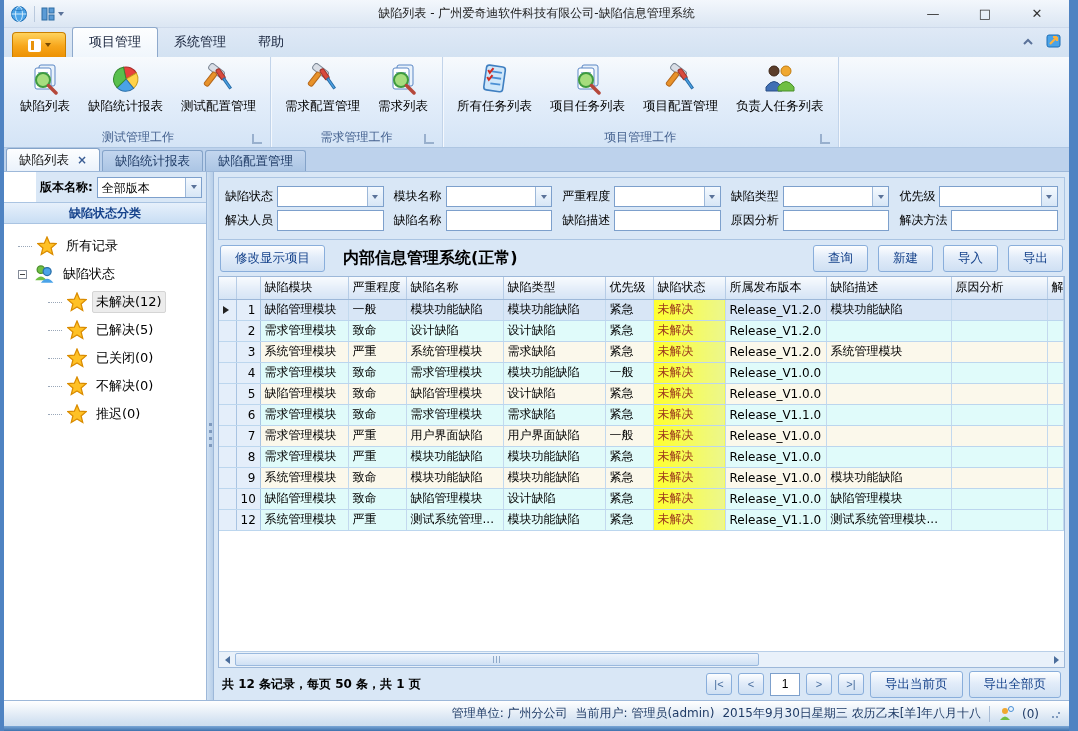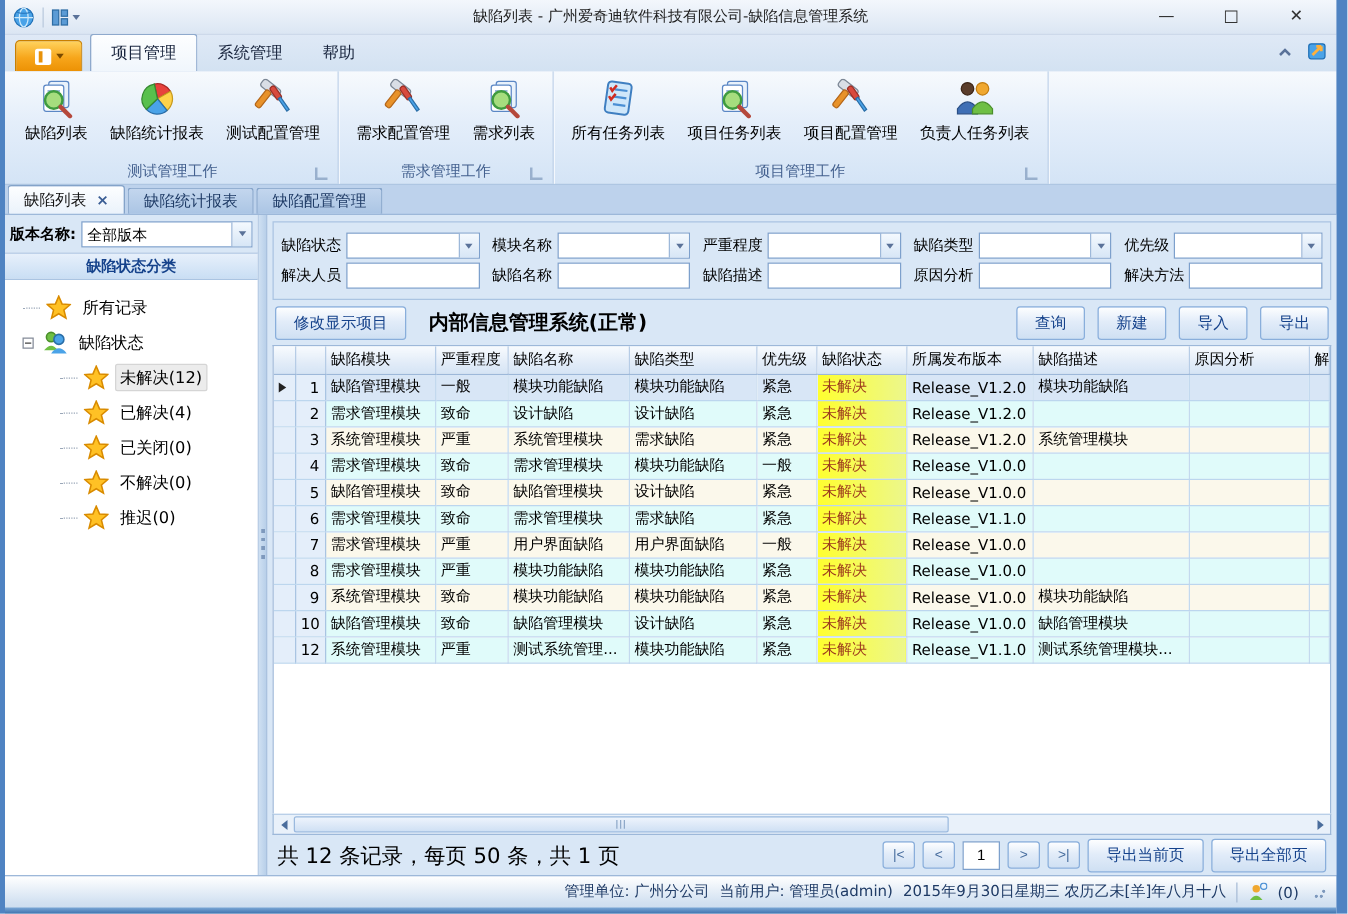--- a/index.html
+++ b/index.html
@@ -42,21 +42,21 @@
   
   .doctabs { height:24px; background:#bdd2ec; display:flex; align-items:flex-end; gap:2px; padding-left:2px; flex:0 0 auto; border-bottom:1px solid #9db8d9;}
   .dtab { height:21px; padding:3px 12px; background:linear-gradient(#c3d6ee,#abc5e4); border:1px solid #84a3c9; border-bottom:none; border-radius:3px 3px 0 0; color:#1f3b66; display:flex; gap:8px; align-items:center; font-size:12.5px;}
   .dtab.active { height:23px; background:linear-gradient(#fdfeff,#eaf2fb); color:#111; }
   .dtab .close { color:#3a5d94; font-weight:bold; font-size:12px; }
 
   
   .main { flex:1; display:flex; background:#d9e7f6; min-height:0;}
 
   .left-panel { width:203px; display:flex; flex-direction:column; border-right:1px solid #9db8d9; background:#fff; }
-  .version-row { height:30px; background:#d9e7f6; display:flex; align-items:center; gap:4px; padding:0 4px; flex:0 0 auto;}
+  .version-row { height:30px; background:#d9e7f6; display:flex; align-items:center; gap:4px; padding:0 4px; flex:0 0 auto;margin-left:32px;}
   .version-row label { font-weight:bold; white-space:nowrap;}
   .combo { flex:1; height:21px; background:#fff; border:1px solid #7da0cc; display:flex; }
   .combo .val { flex:1; padding:2px 4px; overflow:hidden; white-space:nowrap;}
   .combo .arrow { width:16px; background:linear-gradient(#f4f9fe,#d7e6f6); border-left:1px solid #9db8d9; display:flex; align-items:center; justify-content:center;}
   .tree-header { height:22px; background:linear-gradient(#e7f0fb,#c9def4); border-top:1px solid #aac4e2; border-bottom:1px solid #aac4e2; color:#15428b; font-weight:bold; text-align:center; line-height:21px; flex:0 0 auto;}
   .tree { flex:1; background:#fff; padding:8px 0 0 14px; overflow:hidden;}
   .tree-item { display:flex; align-items:center; gap:5px; height:28px; white-space:nowrap; font-size:13px;}
   .tree-item .branch { width:14px; border-top:1px dotted #9aa7b8;}
   .tree-item.lv2 { margin-left:30px; }
   .tree-item .lbl { padding:2px 4px; border-radius:2px;}
@@ -98,21 +98,21 @@
   
   .hscroll { height:17px; margin:0 4px; background:#e9f1fa; border:1px solid #9db8d9; border-top:1px solid #b9cfe8; display:flex; align-items:center; flex:0 0 auto;}
   .sarrow { width:16px; height:15px; display:flex; align-items:center; justify-content:center;}
   .tri-l { width:0;height:0;border-top:4px solid transparent;border-bottom:4px solid transparent;border-right:5px solid #4a6d9c;}
   .tri-r { width:0;height:0;border-top:4px solid transparent;border-bottom:4px solid transparent;border-left:5px solid #4a6d9c;}
   .sthumb { width:62%; height:13px; background:linear-gradient(#eef4fc,#cfe0f4); border:1px solid #9ab9de; border-radius:2px; display:flex; align-items:center; justify-content:center; gap:2px;}
   .sthumb i { width:1px; height:7px; background:#8fa9c9;}
 
   
   .pager { height:32px; display:flex; align-items:center; padding:0 8px; gap:6px; flex:0 0 auto;}
-  .pager .summary { font-size:17px; }
+  .pager .summary { font-size:12px;font-weight:bold; }
   .pager .spacer { flex:1; }
   .nav-btn { width:26px; padding:4px 0; text-align:center; background:linear-gradient(#fdfeff,#e2ecf9 45%,#cfe0f3); border:1px solid #89aedb; border-radius:3px; color:#476d9e; font-size:11px;}
   .page-box { width:30px; height:23px; border:1px solid #7da0cc; text-align:center; font-size:12px; background:#fff;}
 
   
   .statusbar { height:31px; flex:0 0 auto; background:linear-gradient(#ffffff,#d2e1f1 70%,#c7d9ed); border-top:1px solid #9db8d9; display:flex; flex-direction:column;}
   .status-inner { flex:1; display:flex; align-items:center; padding:0 8px; color:#1f3b66; gap:8px;}
   .status-inner .spacer { flex:1; }
   .status-sep { width:1px; height:16px; background:#a8bcd6; }
   .status-strip { height:5px; background:linear-gradient(#7aa7d6,#3e72ad); }
@@ -365,21 +365,21 @@
             </span>
             <span class="lbl">未解决(12)</span>
           </div>
           <div class="tree-item lv2">
             <span class="branch"></span>
             <span style="display: flex;">
               <svg width="20" height="20" viewBox="0 0 16 16">
                 <path d="M8 .8 L10.1 5.7 15.4 6.1 11.3 9.6 12.6 14.8 8 12 3.4 14.8 4.7 9.6 .6 6.1 5.9 5.7 Z" fill="#ffc125" stroke="#d98b00"></path>
               </svg>
             </span>
-            <span class="lbl">已解决(4)</span>
+            <span class="lbl">已解决(5)</span>
           </div>
           <div class="tree-item lv2">
             <span class="branch"></span>
             <span style="display: flex;">
               <svg width="20" height="20" viewBox="0 0 16 16">
                 <path d="M8 .8 L10.1 5.7 15.4 6.1 11.3 9.6 12.6 14.8 8 12 3.4 14.8 4.7 9.6 .6 6.1 5.9 5.7 Z" fill="#ffc125" stroke="#d98b00"></path>
               </svg>
             </span>
             <span class="lbl">已关闭(0)</span>
           </div>

